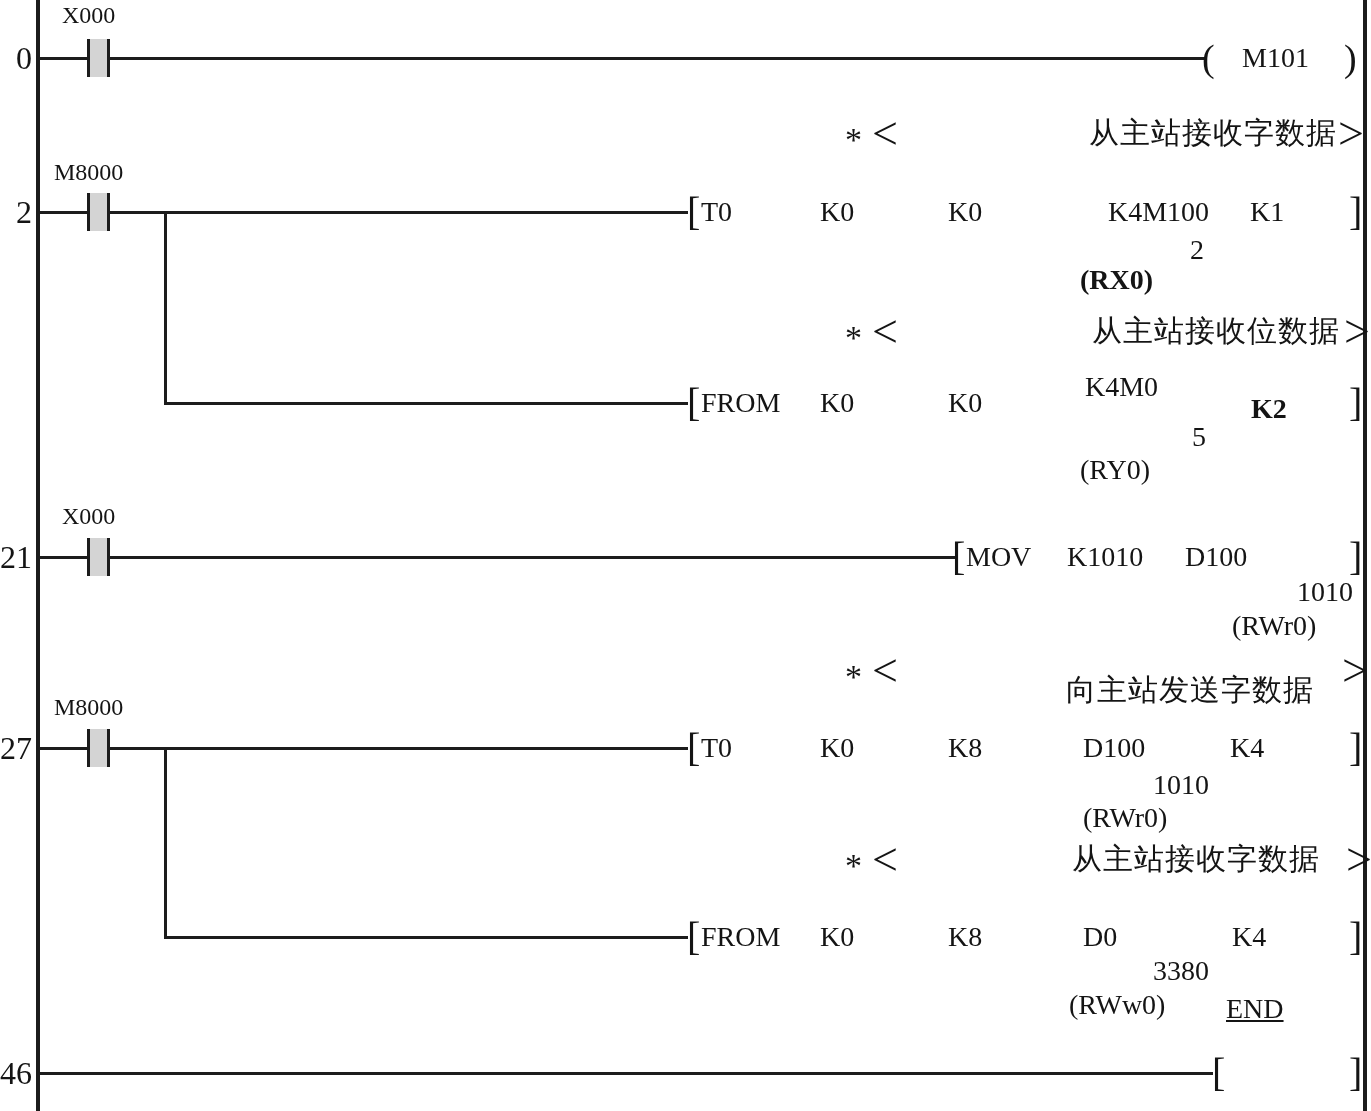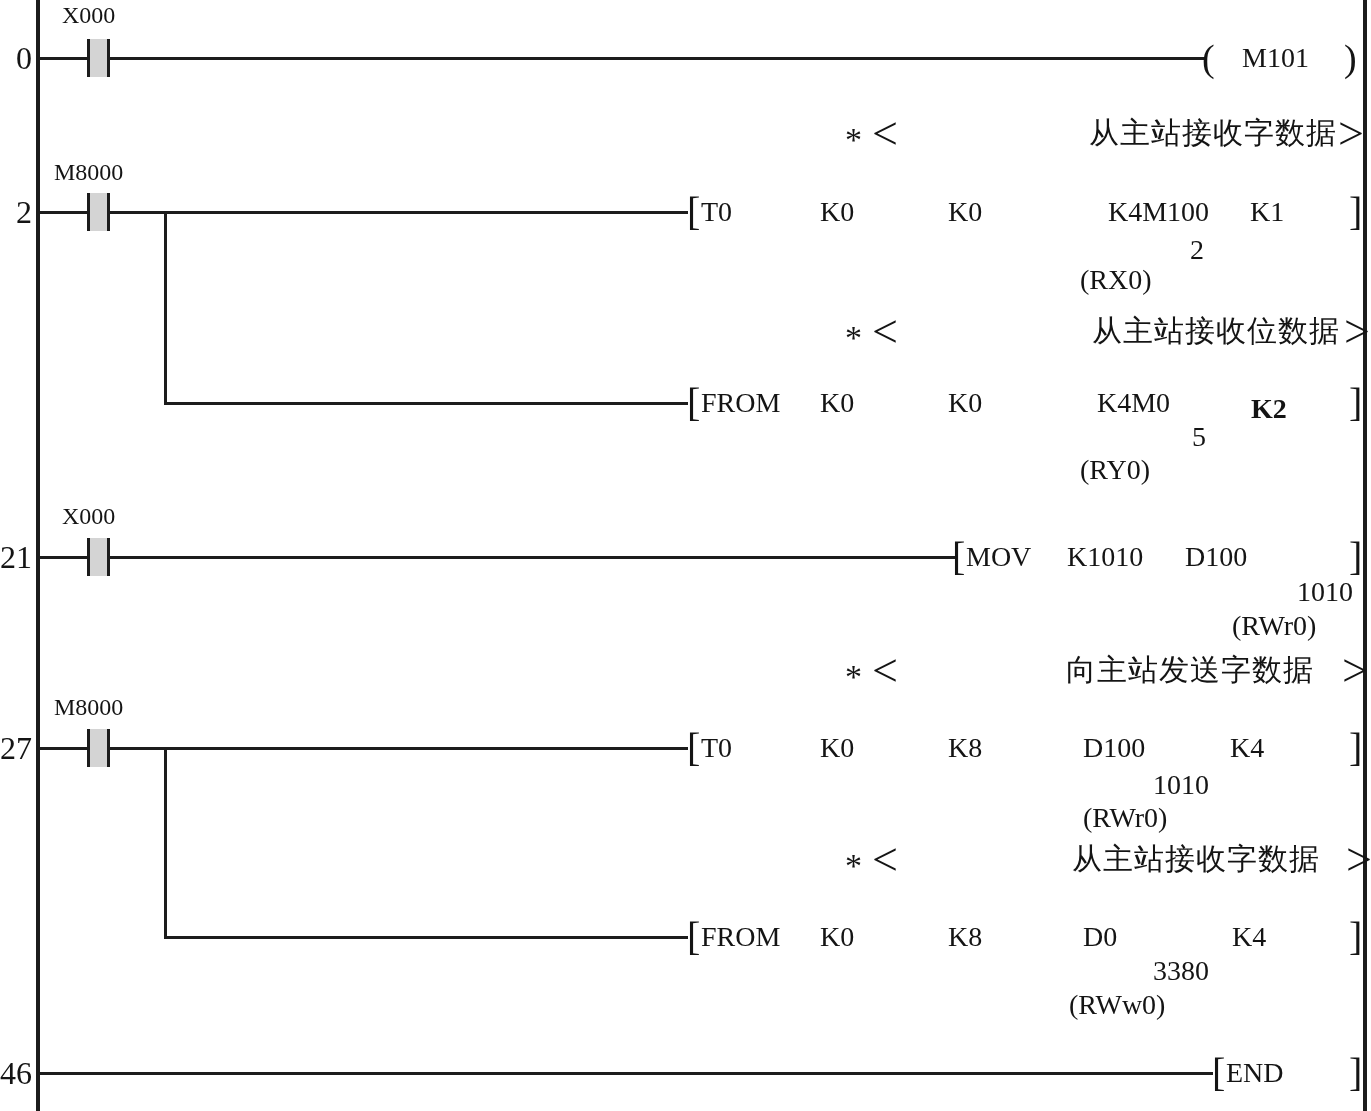--- a/index.html
+++ b/index.html
@@ -65,33 +65,33 @@
   <div class="vl" style="left:164px;top:211px;height:194px;"></div>
 
   <div class="t br" style="left:687px;top:212px;">[</div>
   <div class="t op" style="left:701px;top:212px;">T0</div>
   <div class="t op" style="left:820px;top:212px;">K0</div>
   <div class="t op" style="left:948px;top:212px;">K0</div>
   <div class="t op" style="left:1108px;top:212px;">K4M100</div>
   <div class="t op" style="left:1250px;top:212px;">K1</div>
   <div class="t br" style="left:1349px;top:212px;">]</div>
   <div class="t mon" style="left:1190px;top:250px;">2</div>
-  <div class="t mon" style="left:1080px;top:280px;">(RX0)</div>
+  <div class="t mon" style="left:1080px;top:280px;font-weight:bold;">(RX0)</div>
 
   <div class="t star" style="left:845px;top:338px;">*</div>
   <div class="t sym" style="left:872px;top:332px;">&lt;</div>
   <div class="t cjk" style="left:1092px;top:331px;">从主站接收位数据</div>
   <div class="t sym" style="left:1344px;top:332px;">&gt;</div>
 
   <div class="hl" style="left:164px;top:402px;width:524px;"></div>
   <div class="t br" style="left:687px;top:403px;">[</div>
   <div class="t op" style="left:701px;top:403px;">FROM</div>
   <div class="t op" style="left:820px;top:403px;">K0</div>
   <div class="t op" style="left:948px;top:403px;">K0</div>
-  <div class="t op" style="left:1085px;top:403px;margin-left:12px;">K4M0</div>
+  <div class="t op" style="left:1085px;top:387px;">K4M0</div>
   <div class="t op" style="left:1251px;top:409px;font-weight:bold;">K2</div>
   <div class="t br" style="left:1349px;top:403px;">]</div>
   <div class="t mon" style="left:1192px;top:437px;">5</div>
   <div class="t mon" style="left:1080px;top:470px;">(RY0)</div>
 
   <div class="t num" style="left:0px;top:557px;">21</div>
   <div class="hl" style="left:38px;top:556px;width:50px;"></div>
   <div class="t lbl" style="left:62px;top:516px;">X000</div>
   <div class="contact" style="left:87px;top:557px;">
       <div class="cb"></div>
@@ -102,21 +102,21 @@
   <div class="t br" style="left:952px;top:557px;">[</div>
   <div class="t op" style="left:966px;top:557px;">MOV</div>
   <div class="t op" style="left:1067px;top:557px;">K1010</div>
   <div class="t op" style="left:1185px;top:557px;">D100</div>
   <div class="t br" style="left:1349px;top:557px;">]</div>
   <div class="t mon" style="left:1297px;top:592px;">1010</div>
   <div class="t mon" style="left:1232px;top:626px;">(RWr0)</div>
 
   <div class="t star" style="left:845px;top:677px;">*</div>
   <div class="t sym" style="left:872px;top:671px;">&lt;</div>
-  <div class="t cjk" style="left:1066px;top:670px;">向主站发送字数据</div>
+  <div class="t cjk" style="left:1066px;top:690px;">向主站发送字数据</div>
   <div class="t sym" style="left:1342px;top:671px;">&gt;</div>
 
   <div class="t num" style="left:0px;top:748px;">27</div>
   <div class="hl" style="left:38px;top:747px;width:50px;"></div>
   <div class="t lbl" style="left:54px;top:707px;">M8000</div>
   <div class="contact" style="left:87px;top:748px;">
       <div class="cb"></div>
       <div class="cf"></div>
       <div class="cb"></div>
     </div>
@@ -145,16 +145,16 @@
   <div class="t op" style="left:948px;top:937px;">K8</div>
   <div class="t op" style="left:1083px;top:937px;">D0</div>
   <div class="t op" style="left:1232px;top:937px;">K4</div>
   <div class="t br" style="left:1349px;top:937px;">]</div>
   <div class="t mon" style="left:1153px;top:971px;">3380</div>
   <div class="t mon" style="left:1069px;top:1005px;">(RWw0)</div>
 
   <div class="t num" style="left:0px;top:1073px;">46</div>
   <div class="hl" style="left:38px;top:1072px;width:1175px;"></div>
   <div class="t br" style="left:1212px;top:1073px;">[</div>
-  <div class="t op" style="left:1226px;top:1073px;">END</div>
+  <div class="t op" style="left:1226px;top:1009px;text-decoration:underline;">END</div>
   <div class="t br" style="left:1349px;top:1073px;">]</div>
 
 </div>
 
 </body></html>

